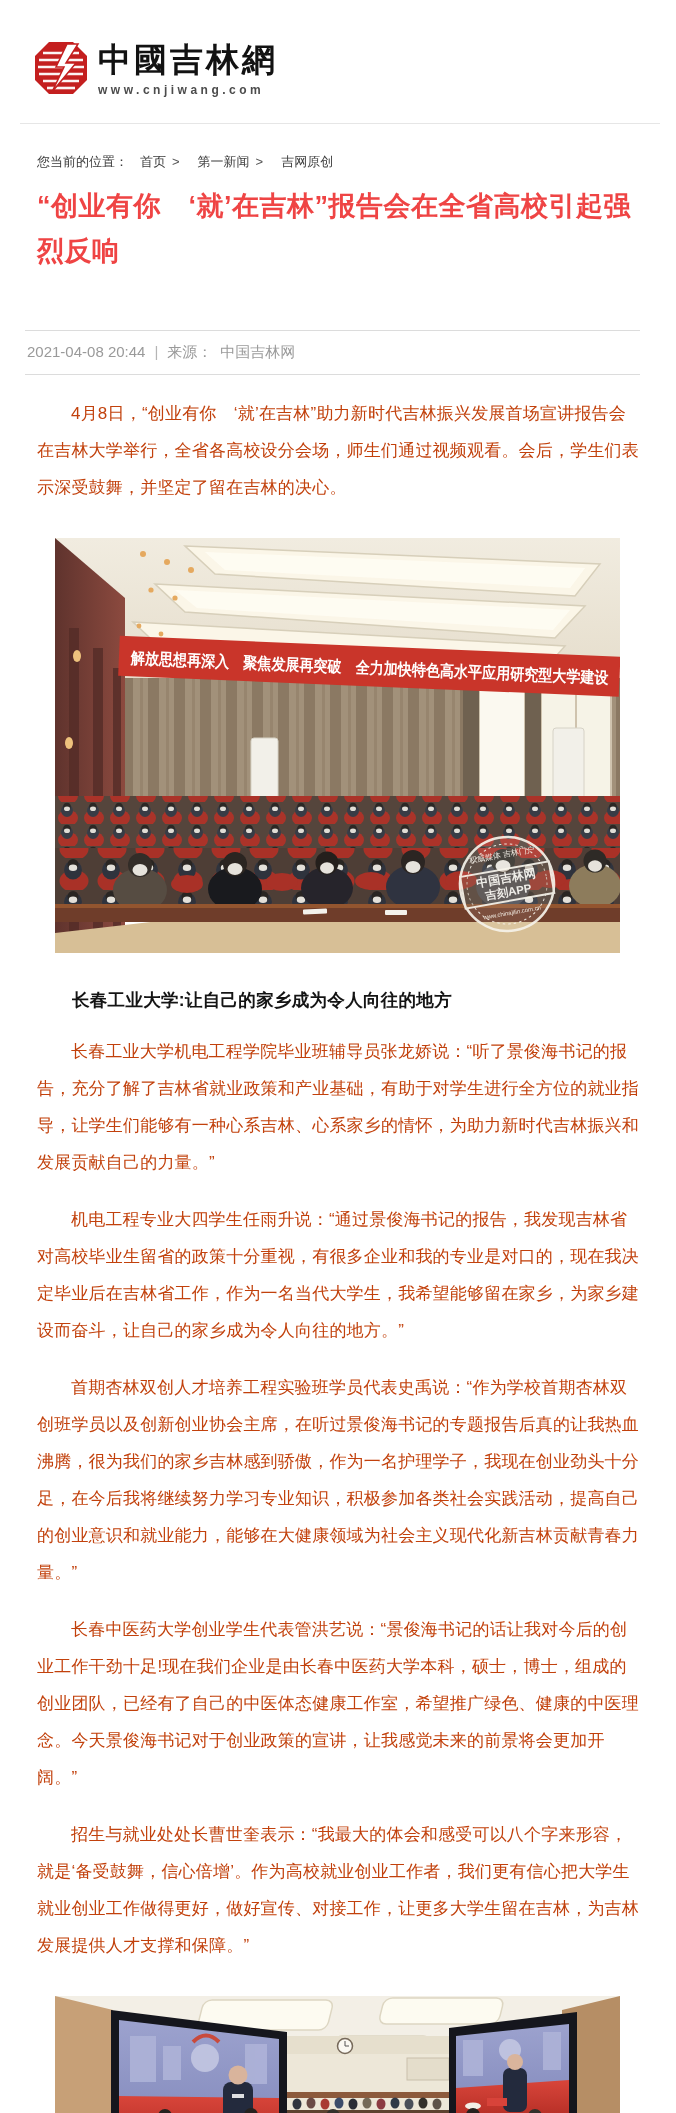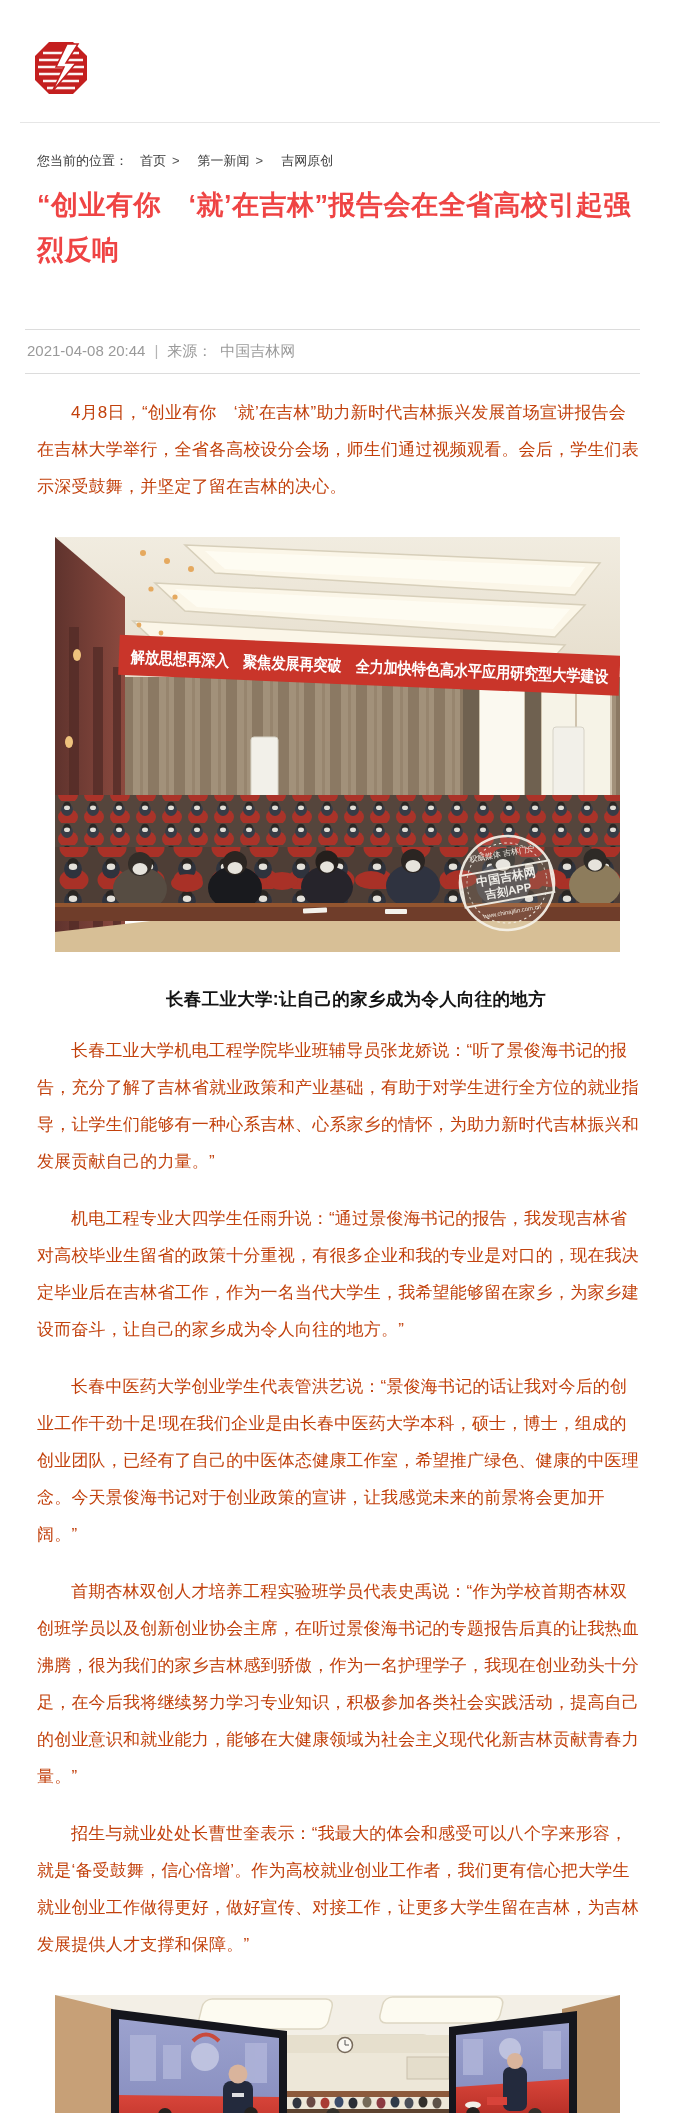--- a/index.html
+++ b/index.html
@@ -39,21 +39,21 @@
   .meta-sep { margin:0 9px; color:#b5b5b5; }
   .meta-source-label { margin-right:8px; }
   
   .article-body { margin:0 36px 0 37px; padding-bottom:14px; }
   .article-body p {
     font-size:17px; line-height:37px; color:#c2410c;
     text-indent:2em; margin-top:20px; letter-spacing:0.2px;
   }
   .article-body h2 {
     font-size:17.5px; line-height:26px; color:#141414;
-    font-weight:700; text-indent:2em; margin-top:34px; letter-spacing:0.3px;text-align:center;
+    font-weight:700; text-indent:2em; margin-top:34px; letter-spacing:0.3px;
   }
   figure { margin:32px 0 4px 18px; width:565px; }
   figure svg { display:block; width:565px; height:auto; }
 </style>
 </head>
 <body>
 
 <header class="site-header">
   <div class="logo-row">
     <svg class="logo-icon" viewBox="0 0 56 56">
@@ -61,20 +61,24 @@
       <g stroke="#ffffff" stroke-width="2.6" opacity="0.95">
         <line x1="10" y1="13" x2="46" y2="13"></line>
         <line x1="6" y1="20" x2="50" y2="20"></line>
         <line x1="5" y1="27" x2="51" y2="27"></line>
         <line x1="6" y1="34" x2="50" y2="34"></line>
         <line x1="10" y1="41" x2="46" y2="41"></line>
         <line x1="14" y1="48" x2="42" y2="48"></line>
       </g>
       <polygon points="34,4 23,27 31,27 19,52 43,23 33,23 45,4" fill="#ffffff" stroke="#c41f1f" stroke-width="1.5"></polygon>
     </svg>
+    <div class="logo-texts">
+      <div class="site-name">中國吉林網</div>
+      <div class="site-url">www.cnjiwang.com</div>
+    </div>
   </div>
 </header>
 <div class="header-divider"></div>
 
 <nav class="breadcrumb">
   <span>您当前的位置：</span><a href="#">首页</a><span class="crumb-sep">&gt;</span><a href="#">第一新闻</a><span class="crumb-sep">&gt;</span><a href="#">吉网原创</a>
 </nav>
 
 <h1 class="article-title">“创业有你　‘就’在吉林”报告会在全省高校引起强烈反响</h1>
 
@@ -225,22 +229,22 @@
         <text y="12" text-anchor="middle" font-size="11.5" font-weight="bold" fill="#fdfbf5">吉刻APP</text>
         <text y="31" text-anchor="middle" font-size="6" fill="#f8f5ec">www.chinajilin.com.cn</text>
       </g>
     </svg>
   </figure>
 
   <h2>长春工业大学:让自己的家乡成为令人向往的地方</h2>
   <p>长春工业大学机电工程学院毕业班辅导员张龙娇说：“听了景俊海书记的报告，充分了解了吉林省就业政策和产业基础，有助于对学生进行全方位的就业指导，让学生们能够有一种心系吉林、心系家乡的情怀，为助力新时代吉林振兴和发展贡献自己的力量。”</p>
   <p>机电工程专业大四学生任雨升说：“通过景俊海书记的报告，我发现吉林省对高校毕业生留省的政策十分重视，有很多企业和我的专业是对口的，现在我决定毕业后在吉林省工作，作为一名当代大学生，我希望能够留在家乡，为家乡建设而奋斗，让自己的家乡成为令人向往的地方。”</p>
 
+  <p>首期杏林双创人才培养工程实验班学员代表史禹说：“作为学校首期杏林双创班学员以及创新创业协会主席，在听过景俊海书记的专题报告后真的让我热血沸腾，很为我们的家乡吉林感到骄傲，作为一名护理学子，我现在创业劲头十分足，在今后我将继续努力学习专业知识，积极参加各类社会实践活动，提高自己的创业意识和就业能力，能够在大健康领域为社会主义现代化新吉林贡献青春力量。”</p>
   <p>长春中医药大学创业学生代表管洪艺说：“景俊海书记的话让我对今后的创业工作干劲十足!现在我们企业是由长春中医药大学本科，硕士，博士，组成的创业团队，已经有了自己的中医体态健康工作室，希望推广绿色、健康的中医理念。今天景俊海书记对于创业政策的宣讲，让我感觉未来的前景将会更加开阔。”</p>
-  <p>首期杏林双创人才培养工程实验班学员代表史禹说：“作为学校首期杏林双创班学员以及创新创业协会主席，在听过景俊海书记的专题报告后真的让我热血沸腾，很为我们的家乡吉林感到骄傲，作为一名护理学子，我现在创业劲头十分足，在今后我将继续努力学习专业知识，积极参加各类社会实践活动，提高自己的创业意识和就业能力，能够在大健康领域为社会主义现代化新吉林贡献青春力量。”</p>
   <p>招生与就业处处长曹世奎表示：“我最大的体会和感受可以八个字来形容，就是‘备受鼓舞，信心倍增’。作为高校就业创业工作者，我们更有信心把大学生就业创业工作做得更好，做好宣传、对接工作，让更多大学生留在吉林，为吉林发展提供人才支撑和保障。”</p>
 
   <figure>
     <svg viewBox="0 0 565 285" role="img">
       <defs>
         <linearGradient id="g2-red" x1="0" y1="0" x2="0" y2="1">
           <stop offset="0" stop-color="#d8453a"></stop>
             <stop offset="1" stop-color="#a5231c"></stop>
         </linearGradient>
         <linearGradient id="g2-sky" x1="0" y1="0" x2="0" y2="1">

